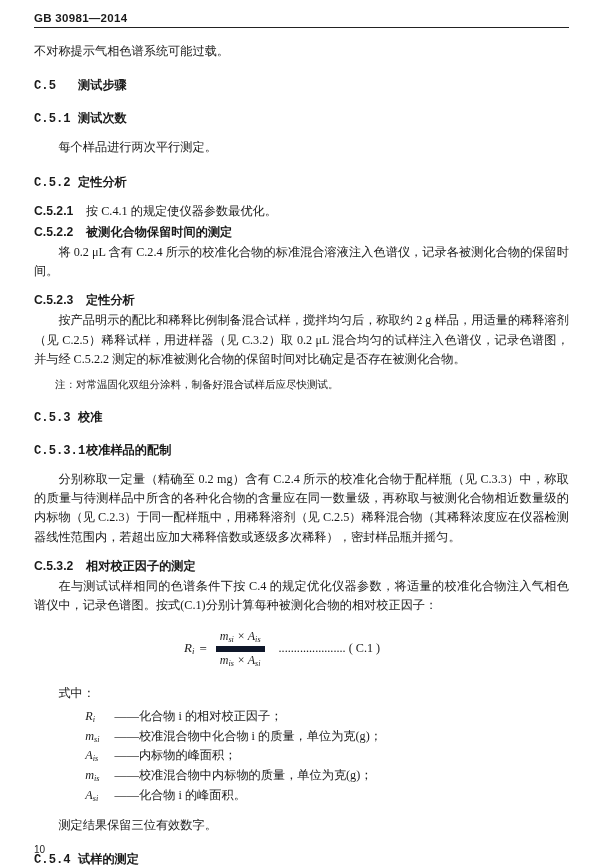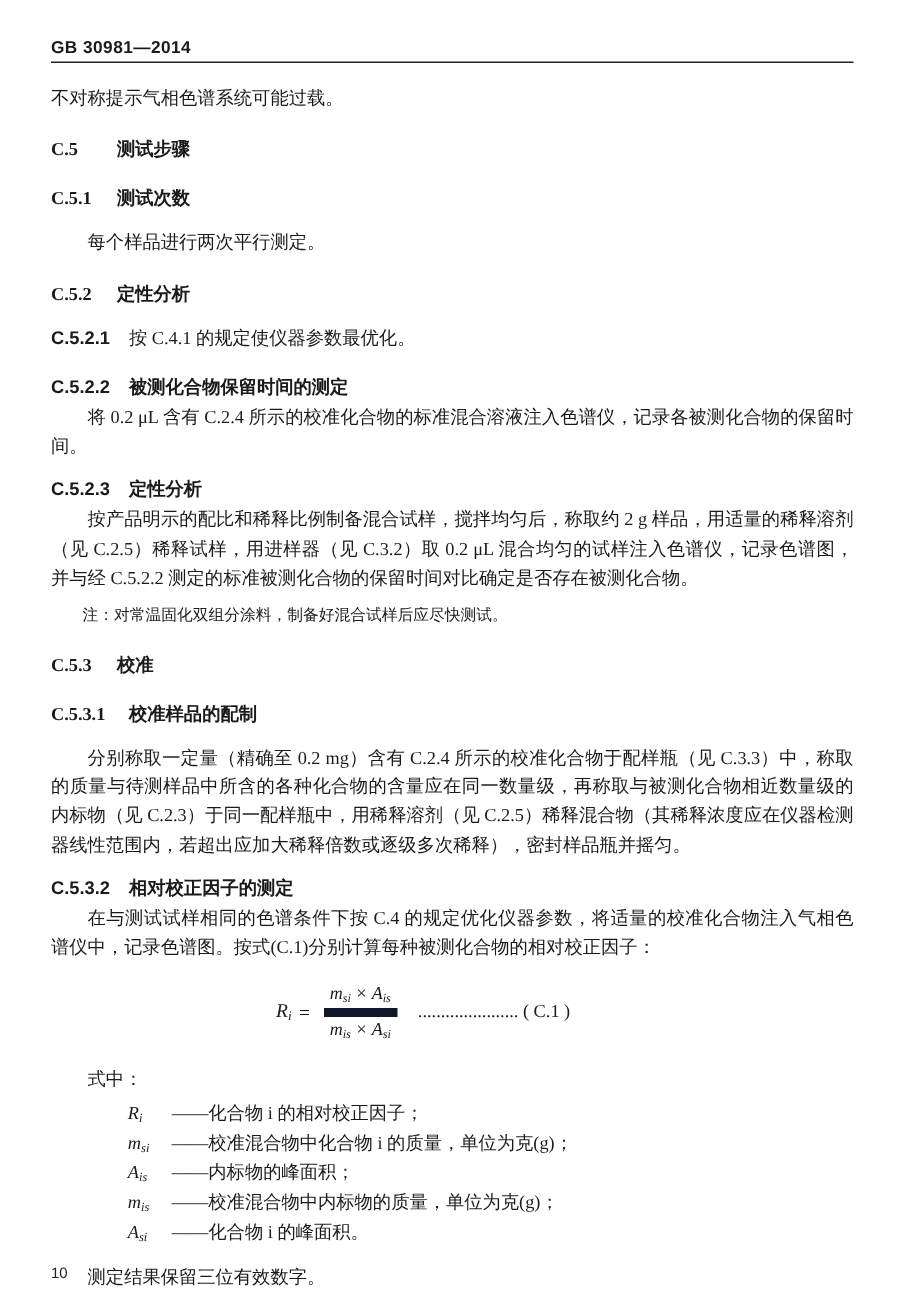--- a/index.html
+++ b/index.html
@@ -13,21 +13,21 @@
     font-family: "Liberation Serif", serif;
     color: #1a1a1a;
     position: relative;
     overflow: hidden;
   }
   .page {
     position: relative;
     width: 603px;
     height: 865px;
     box-sizing: border-box;
-    padding: 26px 34px 12px 34px;
+    padding: 12px 34px 12px 34px;
   }
   .header {
     font-family: "Liberation Sans", sans-serif;
     font-weight: bold;
     font-size: 11.5px;
     letter-spacing: 0.3px;
     margin: 0 0 2px 0;
   }
   .rule {
     border: none;
@@ -41,21 +41,21 @@
     text-align: justify;
     text-justify: inter-ideograph;
   }
   .body-text {
     margin-bottom: 11px;
   }
   .indent {
     text-indent: 2em;
   }
   .sec-h {
-    font-family: Liberation Serif, serif;
+    font-family: Liberation Mono, monospace;
     font-weight: bold;
     font-size: 12.2px;
     margin: 16px 0 11px 0;
   }
   .sec-h .num {
     display: inline-block;
     min-width: 44px;
   }
   .sec-h.lvl3 .num {
     min-width: 52px;
@@ -147,21 +147,21 @@
   }
   .footer {
     position: absolute;
     left: 34px;
     bottom: 10px;
     font-family: "Liberation Sans", sans-serif;
     font-size: 10px;
     color: #222;
   }
   .tight {
-    margin-bottom: 15px;
+    margin-bottom: 3px;
   }
 </style>
 </head>
 <body>
 
 <div class="page">
 
   <div class="header">GB 30981—2014</div>
   <hr class="rule">
 

